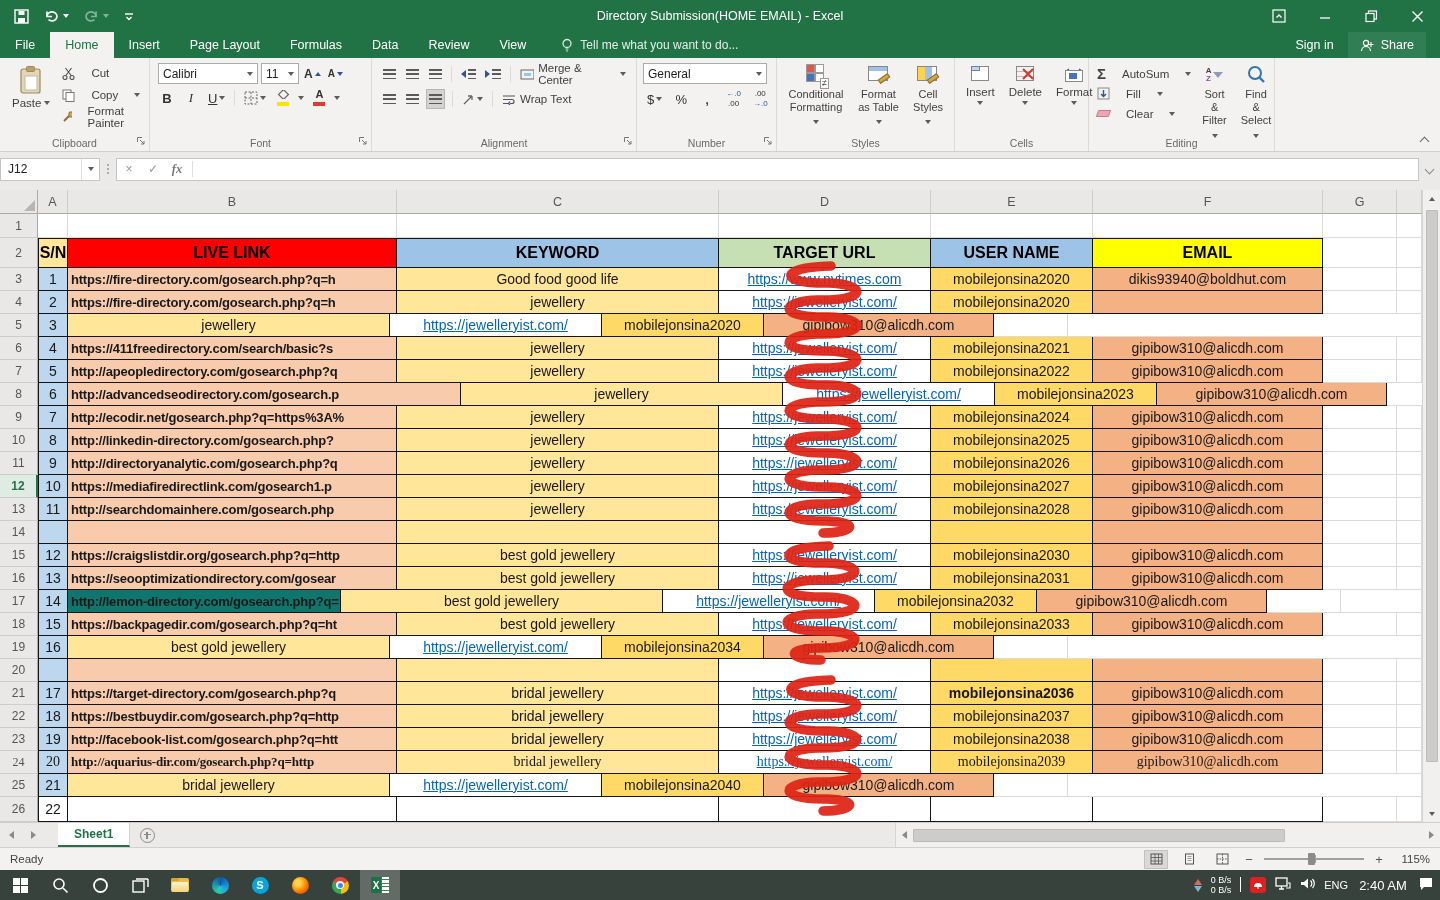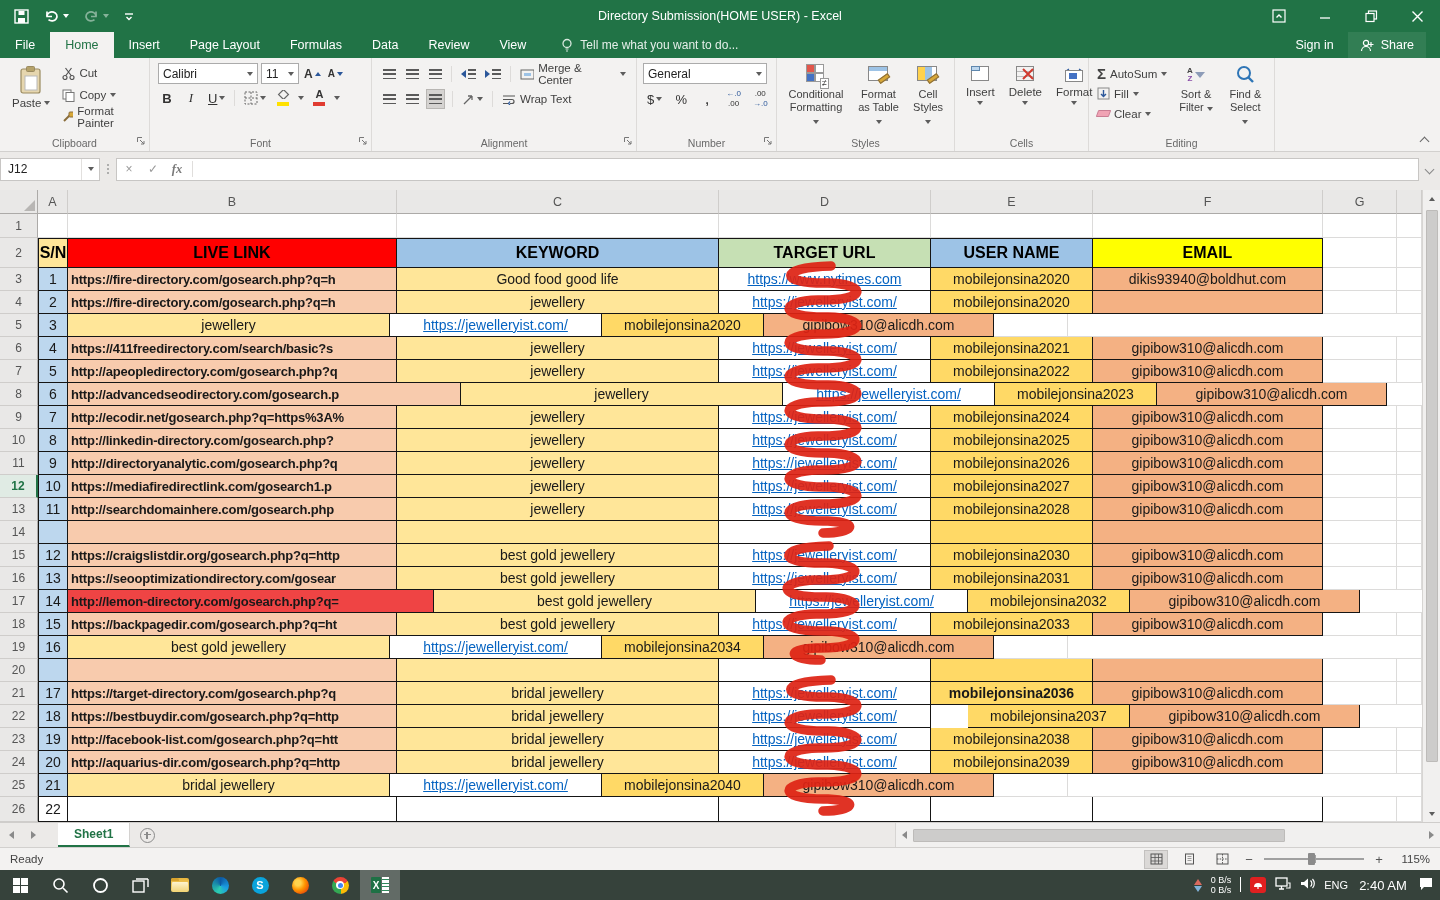--- a/index.html
+++ b/index.html
@@ -23,21 +23,21 @@
   .tellme{display:flex;align-items:center;gap:7px;margin-left:20px;color:rgba(255,255,255,.88);font-size:12px}
   .tr-right{margin-left:auto;display:flex;align-items:center;gap:14px;padding-right:14px}
   .sharebox{display:flex;align-items:center;gap:6px;background:rgba(255,255,255,.08);padding:4px 12px;height:100%}
 
   
   .ribbon{height:94px;background:#f3f2f1;border-bottom:1px solid #d2d0ce;display:flex;font-size:11.5px;color:#3f3f3f;position:relative}
   .group{position:relative;border-right:1px solid #dddbd9;padding:4px 6px 17px;display:flex;gap:4px;align-items:flex-start}
   .glabel{position:absolute;bottom:2px;left:0;right:0;text-align:center;font-size:10.5px;color:#696969}
   .launch{position:absolute;bottom:3px;right:3px}
   .bigbtn{display:flex;flex-direction:column;align-items:center;gap:2px;padding:3px 6px}
-  .srow{display:flex;align-items:center;gap:4px;height:22px;padding:0 2px}
+  .srow{display:flex;align-items:center;gap:16px;height:22px;padding:0 2px}
   .col{display:flex;flex-direction:column}
   .combo{background:#fff;border:1px solid #ababab;height:21px;display:flex;align-items:center;justify-content:space-between;padding:0 4px;font-size:12px;color:#222}
   .ibtn{display:flex;align-items:center;justify-content:center;gap:2px;min-width:18px;height:20px;padding:0 2px}
   .pressed{background:#d5d3d1;border:1px solid #b8b6b3}
   .gdiv{width:1px;height:38px;background:#dddbd9;margin:4px 3px}
   .lines{width:13px;height:11px;background:repeating-linear-gradient(to bottom,#5a5a5a 0 1.6px,transparent 1.6px 4.3px)}
   .stkbtn{display:flex;flex-direction:column;align-items:center;gap:2px;padding:2px 5px;text-align:center;line-height:1.15}
   
   .td{width:0;height:0;border-left:3.5px solid transparent;border-right:3.5px solid transparent;border-top:4px solid #5c5c5c}
   .td.w{border-top-color:#fff}
@@ -158,21 +158,21 @@
         </svg>
       <span class="td w"></span>
     </span>
     <span class="qbtn">
       <svg width="12" height="12">
           <path d="M2 4 h8" stroke="#fff" stroke-width="1.4"></path>
           <path d="M3.5 7 L6 9.5 L8.5 7" fill="none" stroke="#fff" stroke-width="1.4"></path>
         </svg>
     </span>
   </div>
-  <div class="apptitle">Directory Submission(HOME USER) - Excel</div>
+  <div class="apptitle">Directory Submission(HOME EMAIL) - Excel</div>
   <div class="winctl">
     <span class="winbtn">
       <svg width="14" height="14">
           <rect x="1" y="1" width="12" height="12" fill="none" stroke="#fff" stroke-width="1.2"></rect>
           <path d="M4.5 8.5 L7 6 L9.5 8.5" fill="none" stroke="#fff" stroke-width="1.4"></path>
         </svg>
     </span>
     <span class="winbtn">
       <svg width="12" height="12">
           <path d="M1 8 h10" stroke="#fff" stroke-width="1.3"></path>
@@ -740,21 +740,21 @@
           <div class="c tb" style="width: 322px; background: rgb(255, 230, 153);">best gold jewellery</div>
           <div class="c tb link" style="width: 212px; background: rgb(255, 255, 255);">https://jewelleryist.com/</div>
           <div class="c tb" style="width: 162px; background: rgb(255, 217, 102);">mobilejonsina2031</div>
           <div class="c tb" style="width: 230px; background: rgb(244, 177, 131);">gipibow310@alicdh.com</div>
           <div class="c gl" style="width: 74px;"></div>
           <div class="c gl fillc"></div>
         </div>
         <div class="row" style="height: 23px;">
           <div class="c gut">17</div>
           <div class="c tb lb" style="width: 30px; background: rgb(189, 215, 238);">14</div>
-          <div class="c tb blink" style="width: 366px; background: #ef4444;">http://lemon-directory.com/gosearch.php?q=</div>
+          <div class="c tb blink" style="width: 273px; background: #0f766e;">http://lemon-directory.com/gosearch.php?q=</div>
           <div class="c tb" style="width: 322px; background: rgb(255, 230, 153);">best gold jewellery</div>
           <div class="c tb link" style="width: 212px; background: rgb(255, 255, 255);">https://jewelleryist.com/</div>
           <div class="c tb" style="width: 162px; background: rgb(255, 217, 102);">mobilejonsina2032</div>
           <div class="c tb" style="width: 230px; background: rgb(244, 177, 131);">gipibow310@alicdh.com</div>
           <div class="c gl" style="width: 74px;"></div>
           <div class="c gl fillc"></div>
         </div>
         <div class="row" style="height: 23px;">
           <div class="c gut">18</div>
           <div class="c tb lb" style="width: 30px; background: rgb(189, 215, 238);">15</div>
@@ -797,37 +797,37 @@
           <div class="c tb" style="width: 230px; background: rgb(244, 177, 131);">gipibow310@alicdh.com</div>
           <div class="c gl" style="width: 74px;"></div>
           <div class="c gl fillc"></div>
         </div>
         <div class="row" style="height: 23px;">
           <div class="c gut">22</div>
           <div class="c tb lb" style="width: 30px; background: rgb(189, 215, 238);">18</div>
           <div class="c tb blink" style="width: 329px; background: rgb(248, 203, 173);">https://bestbuydir.com/gosearch.php?q=http</div>
           <div class="c tb" style="width: 322px; background: rgb(255, 230, 153);">bridal jewellery</div>
           <div class="c tb link" style="width: 212px; background: rgb(255, 255, 255);">https://jewelleryist.com/</div>
-          <div class="c tb" style="width: 162px; background: rgb(255, 217, 102); margin-left: 37px;">mobilejonsina2037</div>
+          <div class="c tb" style="width: 162px; background: rgb(255, 217, 102);">mobilejonsina2037</div>
           <div class="c tb" style="width: 230px; background: rgb(244, 177, 131);">gipibow310@alicdh.com</div>
           <div class="c gl" style="width: 74px;"></div>
           <div class="c gl fillc"></div>
         </div>
         <div class="row" style="height: 23px;">
           <div class="c gut">23</div>
           <div class="c tb lb" style="width: 30px; background: rgb(189, 215, 238);">19</div>
           <div class="c tb blink" style="width: 329px; background: rgb(248, 203, 173);">http://facebook-list.com/gosearch.php?q=htt</div>
           <div class="c tb" style="width: 322px; background: rgb(255, 230, 153);">bridal jewellery</div>
           <div class="c tb link" style="width: 212px; background: rgb(255, 255, 255);">https://jewelleryist.com/</div>
           <div class="c tb" style="width: 162px; background: rgb(255, 217, 102);">mobilejonsina2038</div>
           <div class="c tb" style="width: 230px; background: rgb(244, 177, 131);">gipibow310@alicdh.com</div>
           <div class="c gl" style="width: 74px;"></div>
           <div class="c gl fillc"></div>
         </div>
-        <div class="row" style="height: 23px;">
+        <div class="row" style="height: 23px; font-family: Liberation Serif, serif;">
           <div class="c gut">24</div>
           <div class="c tb lb" style="width: 30px; background: rgb(189, 215, 238);">20</div>
           <div class="c tb blink" style="width: 329px; background: rgb(248, 203, 173);">http://aquarius-dir.com/gosearch.php?q=http</div>
           <div class="c tb" style="width: 322px; background: rgb(255, 230, 153);">bridal jewellery</div>
           <div class="c tb link" style="width: 212px; background: rgb(255, 255, 255);">https://jewelleryist.com/</div>
           <div class="c tb" style="width: 162px; background: rgb(255, 217, 102);">mobilejonsina2039</div>
           <div class="c tb" style="width: 230px; background: rgb(244, 177, 131);">gipibow310@alicdh.com</div>
           <div class="c gl" style="width: 74px;"></div>
           <div class="c gl fillc"></div>
         </div>

